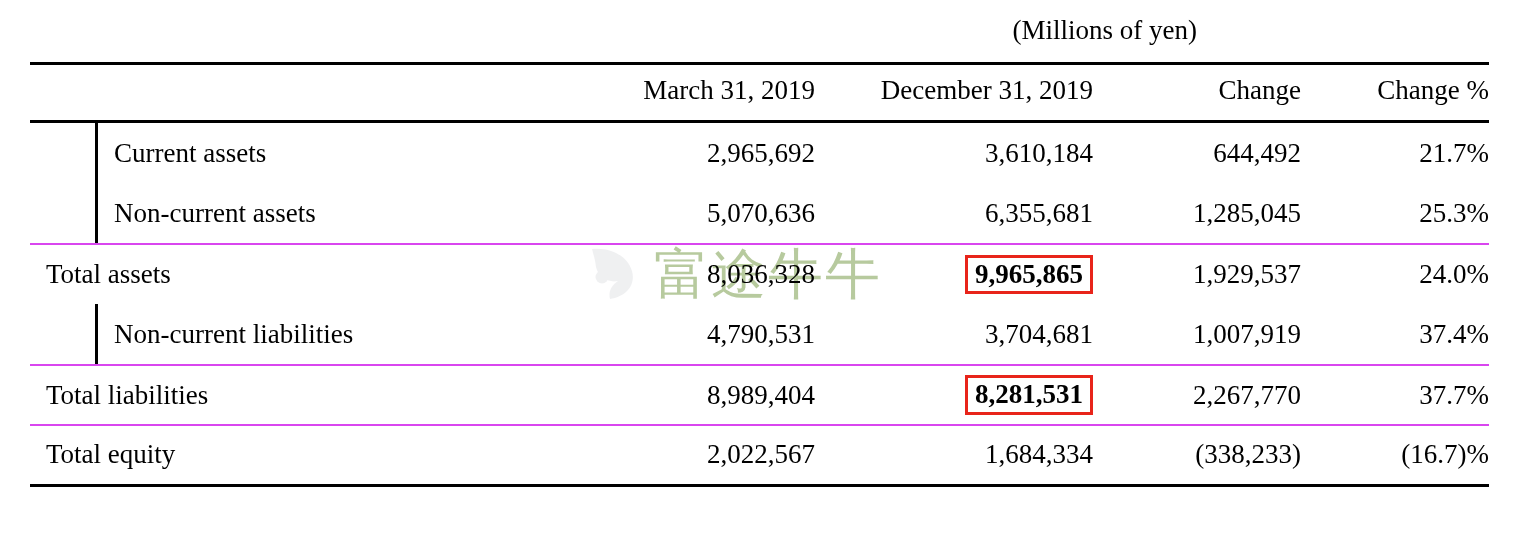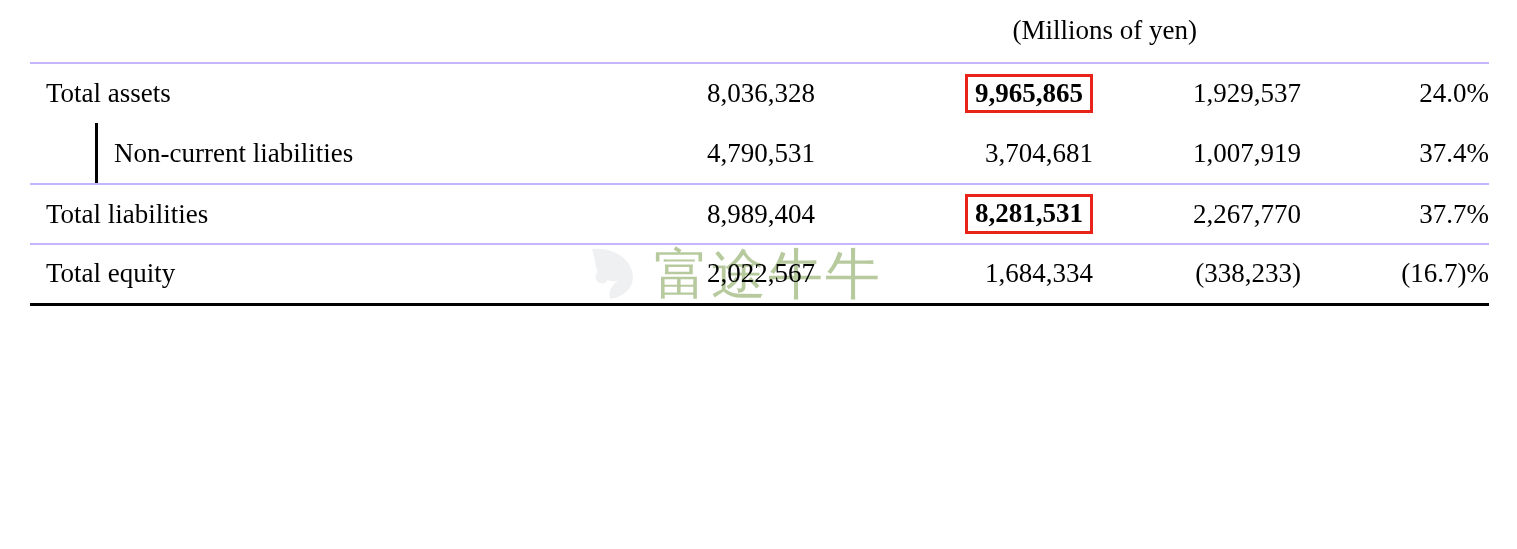--- a/index.html
+++ b/index.html
@@ -117,21 +117,21 @@
     margin-left: 65px;
     padding-left: 16px;
     height: 60px;
     display: flex;
     align-items: center;
   }
   .indent-inner.first { border-top: none; }
 
   
   tr.thick-above > td { border-top: 3px solid #000; }
-  tr.thin-above > td  { border-top: 2px solid #c4b5fd; margin-top: 16px; }
+  tr.thin-above > td  { border-top: 2px solid #d946ef; margin-top: 16px; }
   tr.thick-below > td { border-bottom: 3px solid #000; }
 
   .bold { font-weight: bold; }
 
   
   .boxed {
     display: inline-block;
     border: 3px solid #e8241a;
     padding: 1px 7px 2px 7px;
     line-height: 1.12;
@@ -164,22 +164,51 @@
   <table class="fin-table">
     <colgroup>
       <col class="c-label">
         <col class="c-prev">
         <col class="c-curr">
         <col class="c-chg">
         <col class="c-pct">
     </colgroup>
     <tbody>
 
-
-
+      <tr class="head">
+        <td class="lbl"></td>
+        <td class="prev-cell">March 31, 2019</td>
+        <td class="curr-cell bold">December 31, 2019</td>
+        <td class="chg-cell">Change</td>
+        <td class="pct-cell">Change %</td>
+      </tr>
+
+      <tr class="data thick-above">
+        <td class="indent-wrap">
+          <div class="indent-inner first">
+            <span>Current assets</span>
+          </div>
+        </td>
+        <td class="prev-cell">2,965,692</td>
+        <td class="curr-cell bold">3,610,184</td>
+        <td class="chg-cell">644,492</td>
+        <td class="pct-cell">21.7%</td>
+      </tr>
+
+      <tr class="data">
+        <td class="indent-wrap">
+          <div class="indent-inner">
+            <span>Non-current assets</span>
+          </div>
+        </td>
+        <td class="prev-cell">5,070,636</td>
+        <td class="curr-cell bold">6,355,681</td>
+        <td class="chg-cell">1,285,045</td>
+        <td class="pct-cell">25.3%</td>
+      </tr>
 
       <tr class="data thin-above">
         <td class="lbl">Total assets</td>
         <td class="prev-cell">8,036,328</td>
         <td class="curr-cell">
           <span class="boxed">9,965,865</span>
         </td>
         <td class="chg-cell">1,929,537</td>
         <td class="pct-cell">24.0%</td>
       </tr>

